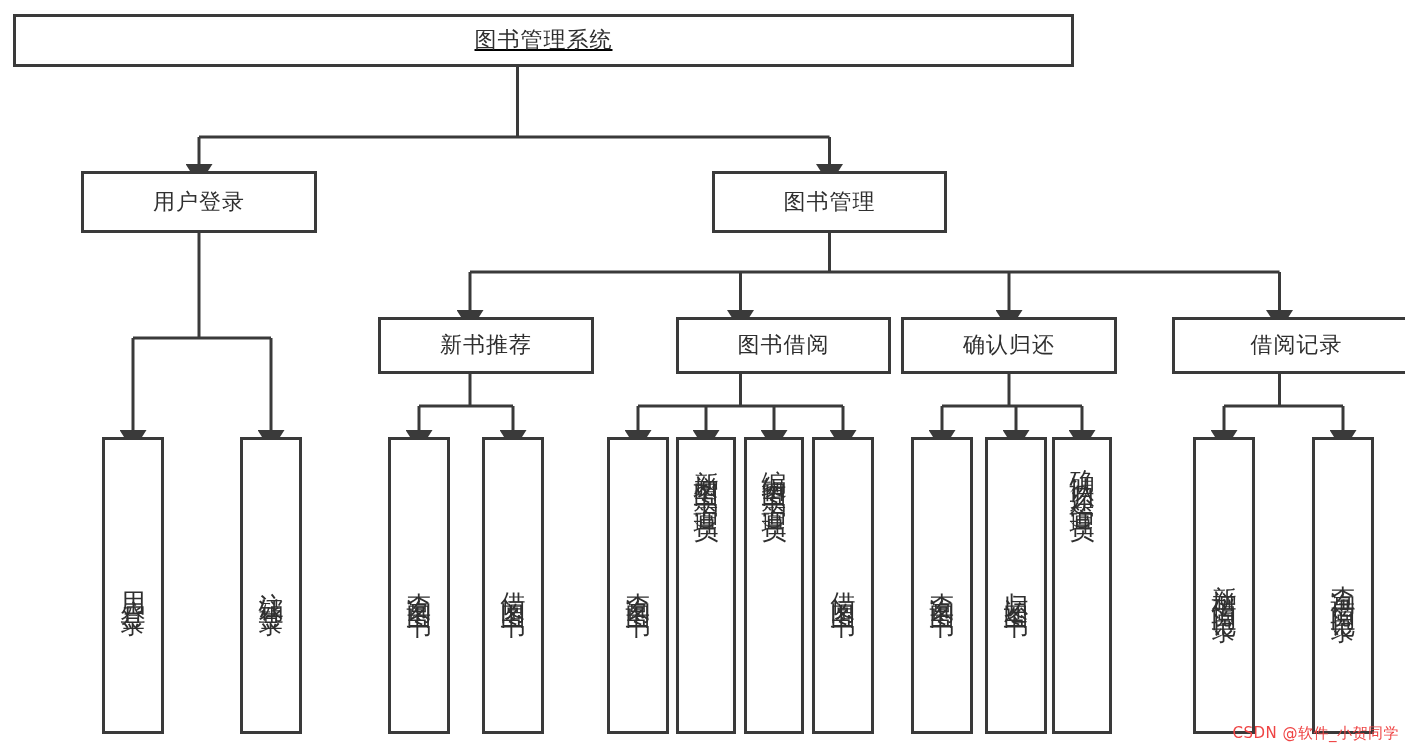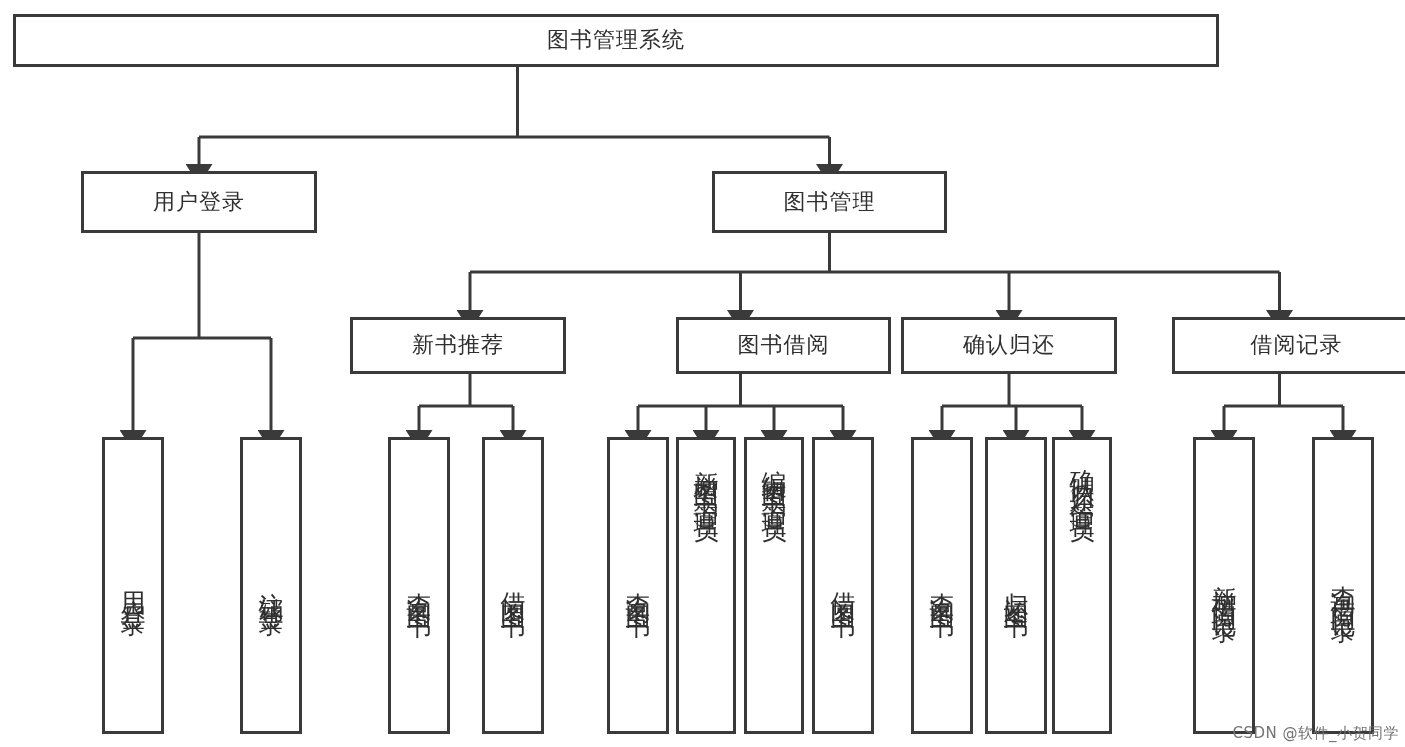--- a/index.html
+++ b/index.html
@@ -6,21 +6,21 @@
   body{font-family:"DejaVu Sans","Liberation Sans",sans-serif;}
   #stage{position:relative;width:1405px;height:747px;background:#ffffff;overflow:hidden;}
   #wires{position:absolute;left:0;top:0;width:1405px;height:747px;}
   .node{position:absolute;box-sizing:border-box;background:#ffffff;
         border:3px solid #3a3a3a;display:flex;align-items:center;justify-content:center;}
   .node.horiz .label{font-size:22px;color:#2f2f2f;line-height:1.1;white-space:nowrap;letter-spacing:1px;}
   .node.vert{align-items:flex-start;justify-content:center;padding-top:10px;}
   .node.vert .label{writing-mode:vertical-rl;text-orientation:upright;
         font-size:25px;color:#2f2f2f;letter-spacing:7px;line-height:1;}
   .node.vert.mid{align-items:center;padding-top:0;}
-  #watermark{position:absolute;right:6px;bottom:4px;font-size:15px;color:#737373;
+  #watermark{position:absolute;right:6px;bottom:4px;font-size:15px;color:#ef4444;
         white-space:nowrap;letter-spacing:0.5px;}
 </style>
 </head>
 <body>
 
 <div id="stage">
   <svg id="wires" viewBox="0 0 1405 747">
     <defs>
       <marker id="arrowhead" markerWidth="9" markerHeight="9" refX="1" refY="4.5" orient="auto" markerUnits="strokeWidth">
         <path d="M0,0 L0,9 L7,4.5 z" fill="#3a3a3a"></path>
@@ -56,32 +56,32 @@
         <line x1="942" y1="406" x2="942" y2="433" stroke="#3a3a3a" stroke-width="3" marker-end="url(#arrowhead)"></line>
         <line x1="1016" y1="406" x2="1016" y2="433" stroke="#3a3a3a" stroke-width="3" marker-end="url(#arrowhead)"></line>
         <line x1="1082" y1="406" x2="1082" y2="433" stroke="#3a3a3a" stroke-width="3" marker-end="url(#arrowhead)"></line>
         <line x1="1279.5" y1="374" x2="1279.5" y2="406" stroke="#3a3a3a" stroke-width="3"></line>
         <line x1="1224" y1="406" x2="1343" y2="406" stroke="#3a3a3a" stroke-width="3"></line>
         <line x1="1224" y1="406" x2="1224" y2="433" stroke="#3a3a3a" stroke-width="3" marker-end="url(#arrowhead)"></line>
         <line x1="1343" y1="406" x2="1343" y2="433" stroke="#3a3a3a" stroke-width="3" marker-end="url(#arrowhead)"></line>
       </g>
   </svg>
 
-  <div class="node horiz" id="n-root" style="left: 13px; top: 14px; width: 1206px; height: 53px;">
+  <div class="node horiz" id="n-root" style="left: 13px; top: 14px; width: 1061px; height: 53px; text-decoration: underline;">
     <span class="label">图书管理系统</span>
   </div>
 
   <div class="node horiz" id="n-l2_0" style="left: 81px; top: 171px; width: 236px; height: 62px;">
     <span class="label">用户登录</span>
   </div>
   <div class="node horiz" id="n-l2_1" style="left: 712px; top: 171px; width: 235px; height: 62px;">
     <span class="label">图书管理</span>
   </div>
 
-  <div class="node horiz" id="n-l3_0" style="left: 350px; top: 317px; width: 216px; height: 57px;">
+  <div class="node horiz" id="n-l3_0" style="left: 378px; top: 317px; width: 216px; height: 57px;">
     <span class="label">新书推荐</span>
   </div>
   <div class="node horiz" id="n-l3_1" style="left: 633px; top: 317px; width: 215px; height: 57px; margin-left: 43px;">
     <span class="label">图书借阅</span>
   </div>
   <div class="node horiz" id="n-l3_2" style="left: 901px; top: 317px; width: 216px; height: 57px;">
     <span class="label">确认归还</span>
   </div>
   <div class="node horiz" id="n-l3_3" style="left: 1172px; top: 317px; width: 249px; height: 57px;">
     <span class="label">借阅记录</span>

